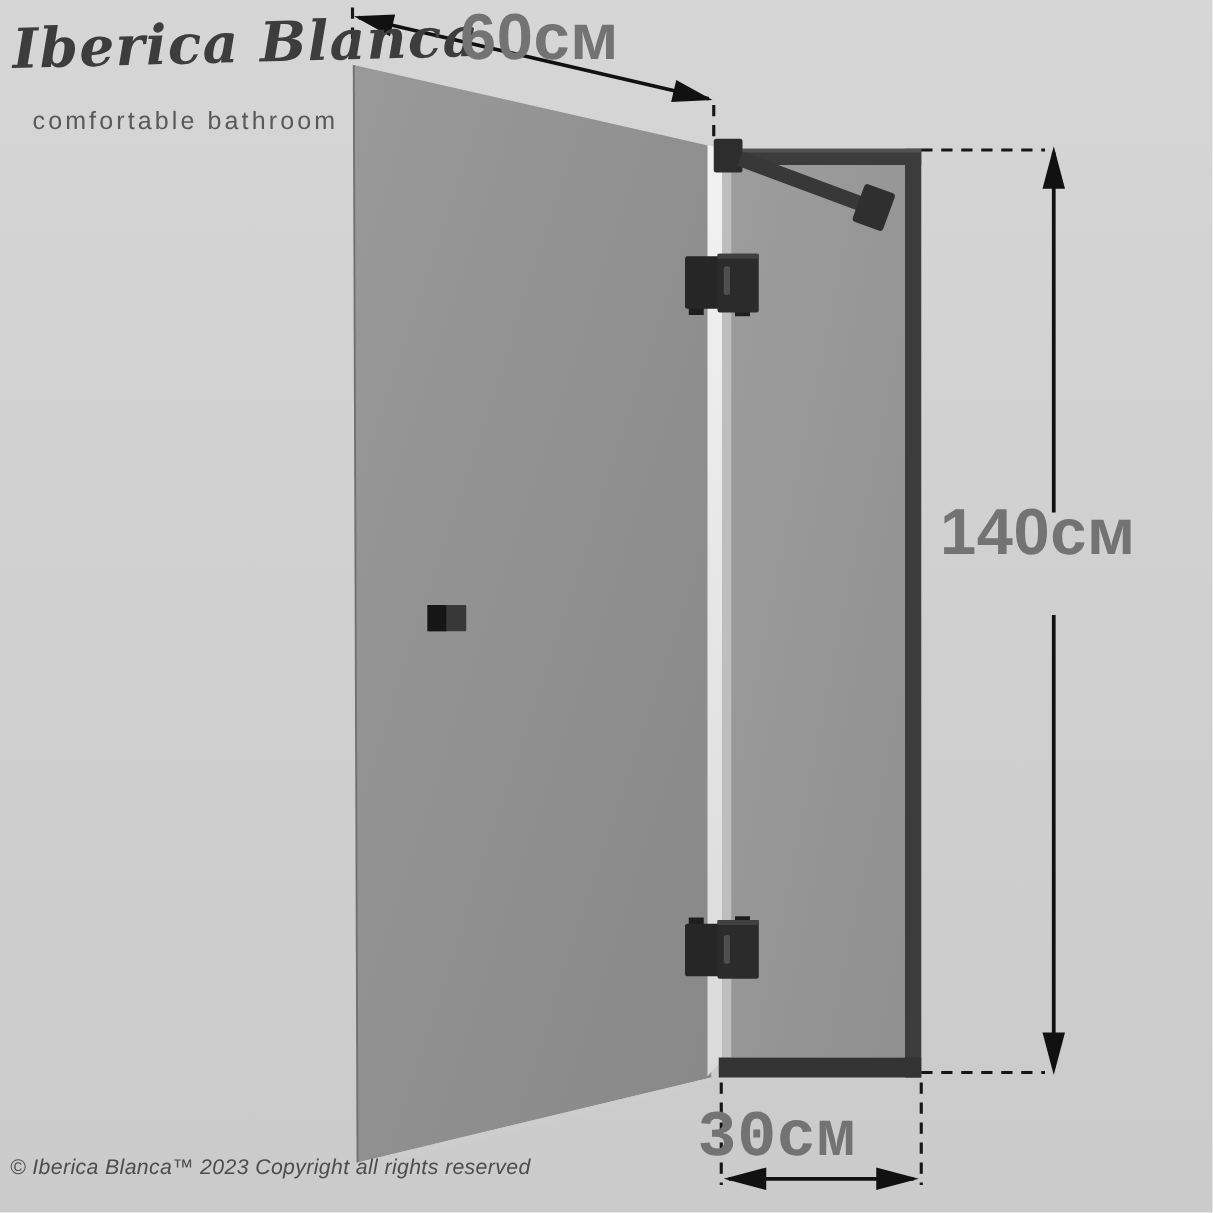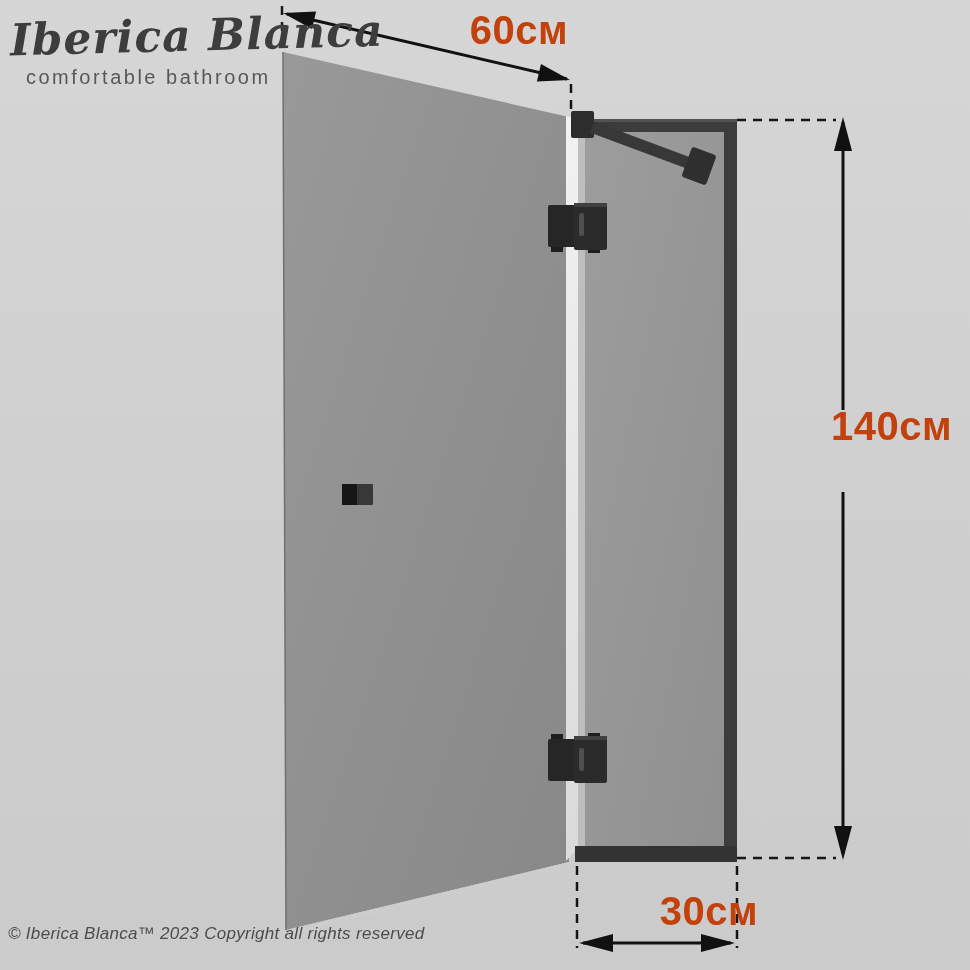--- a/index.html
+++ b/index.html
@@ -11,33 +11,33 @@
   .stage{position:absolute;inset:0;}
   svg{position:absolute;left:0;top:0;}
 
   .logo{position:absolute;left:10px;top:8px;width:260px;}
   .logo-script{
     font-family:"DejaVu Serif",serif;font-style:italic;font-weight:700;
     font-size:44px;color:#3d3d3d;line-height:1.3;letter-spacing:1px;
     transform:rotate(-1.5deg);white-space:nowrap;
   }
   .logo-tagline{
-    margin-top:1px;margin-left:16px;
+    margin-top:21px;margin-left:16px;
     font-size:20px;color:#585858;letter-spacing:2.5px;font-weight:400;
     white-space:nowrap;
   }
 
   .dim-label{
     position:absolute;width:200px;height:48px;line-height:48px;
-    text-align:right;font-weight:700;font-size:40px;color:#c2410c;
+    text-align:left;font-weight:700;font-size:52px;color:#737373;
     letter-spacing:0.5px;white-space:nowrap;
   }
   .dim-60{left:368px;top:6px;}
   .dim-140{left:752px;top:402px;}
-  .dim-30{left:558px;top:887px;}
+  .dim-30{left:558px;top:887px;font-family:Liberation Mono, monospace;}
 
   .copyright{
     position:absolute;left:8px;top:924px;width:560px;
     font-style:italic;font-size:17px;color:#4c4c4c;letter-spacing:0.3px;
     white-space:nowrap;
   }
 </style>
 </head>
 <body>
 

